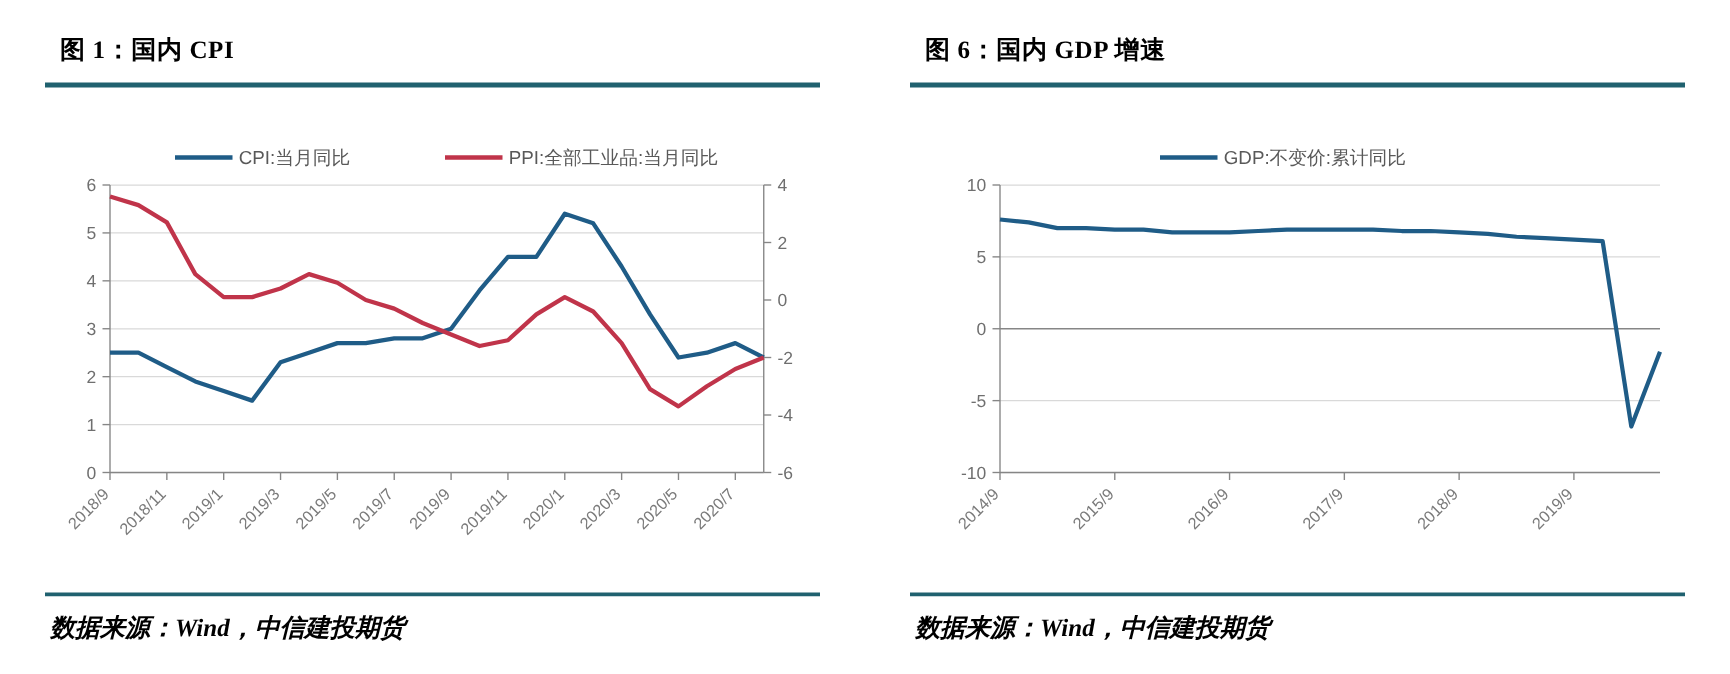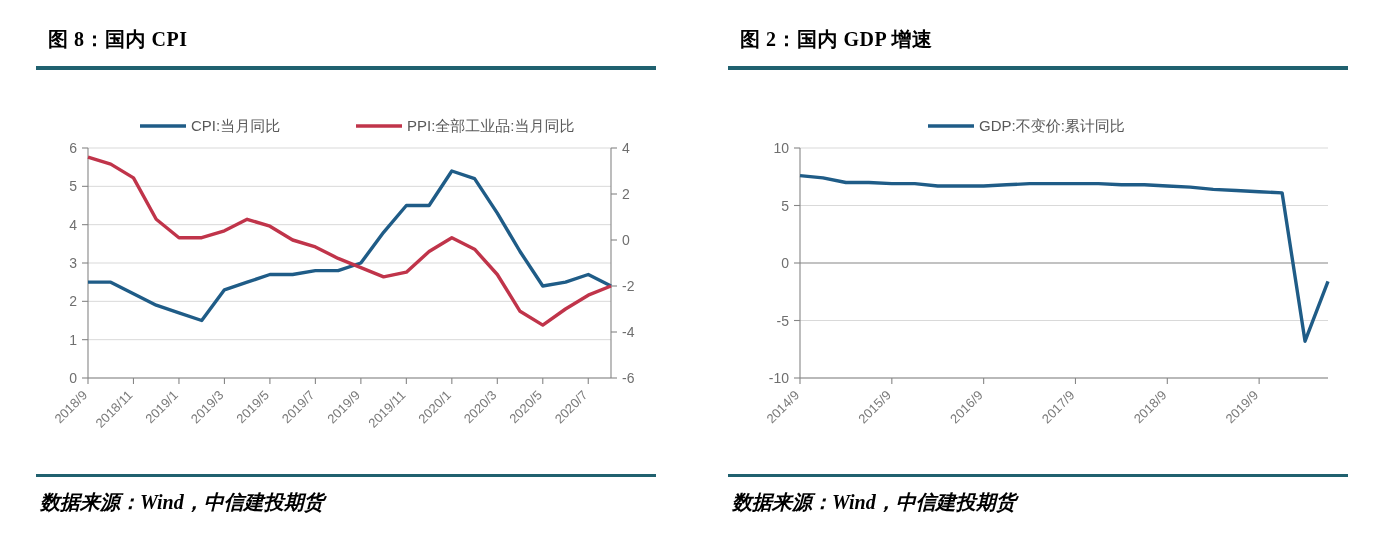--- a/index.html
+++ b/index.html
@@ -41,21 +41,21 @@
   .tick-label-x{font-size:13px;fill:#7a7a7a;font-family:"Liberation Sans","DejaVu Sans",sans-serif;}
   .legend-label{font-size:15px;fill:#595959;font-family:"Liberation Sans","DejaVu Sans",sans-serif;}
   .series-line{fill:none;stroke-width:3.4;stroke-linejoin:round;stroke-linecap:butt;}
 </style>
 </head>
 <body>
 
 <div class="page">
 
   <div class="panel panel-left">
-    <div class="fig-title">图 8：国内 CPI</div>
+    <div class="fig-title">图 1：国内 CPI</div>
     <div class="rule-top"></div>
 
     <div class="chart-wrap">
       <svg id="svg-cpi" width="630" height="360" viewBox="0 0 630 360">
           <line x1="52" x2="575" y1="278" y2="278" stroke="#d9d9d9" stroke-width="1"></line>
           <line x1="52" x2="575" y1="239.66666666666669" y2="239.66666666666669" stroke="#d9d9d9" stroke-width="1"></line>
           <line x1="52" x2="575" y1="201.33333333333334" y2="201.33333333333334" stroke="#d9d9d9" stroke-width="1"></line>
           <line x1="52" x2="575" y1="163" y2="163" stroke="#d9d9d9" stroke-width="1"></line>
           <line x1="52" x2="575" y1="124.66666666666669" y2="124.66666666666669" stroke="#d9d9d9" stroke-width="1"></line>
           <line x1="52" x2="575" y1="86.33333333333331" y2="86.33333333333331" stroke="#d9d9d9" stroke-width="1"></line>
@@ -120,21 +120,21 @@
           <line x1="320" x2="366" y1="26" y2="26" stroke="#c0344a" stroke-width="3.6"></line>
           <text x="371" y="31" class="legend-label">PPI:全部工业品:当月同比</text>
         </svg>
     </div>
 
     <div class="rule-bottom"></div>
     <div class="source">数据来源：Wind，中信建投期货</div>
   </div>
 
   <div class="panel panel-right">
-    <div class="fig-title">图 2：国内 GDP 增速</div>
+    <div class="fig-title">图 6：国内 GDP 增速</div>
     <div class="rule-top"></div>
 
     <div class="chart-wrap">
       <svg id="svg-gdp" width="630" height="360" viewBox="0 0 630 360">
           <line x1="72" x2="600" y1="278" y2="278" stroke="#d9d9d9" stroke-width="1"></line>
           <line x1="72" x2="600" y1="220.5" y2="220.5" stroke="#d9d9d9" stroke-width="1"></line>
           <line x1="72" x2="600" y1="163" y2="163" stroke="#868686" stroke-width="1.1"></line>
           <line x1="72" x2="600" y1="105.5" y2="105.5" stroke="#d9d9d9" stroke-width="1"></line>
           <line x1="72" x2="600" y1="48" y2="48" stroke="#d9d9d9" stroke-width="1"></line>
           <line x1="72" x2="72" y1="48" y2="278" class="axis-line"></line>

